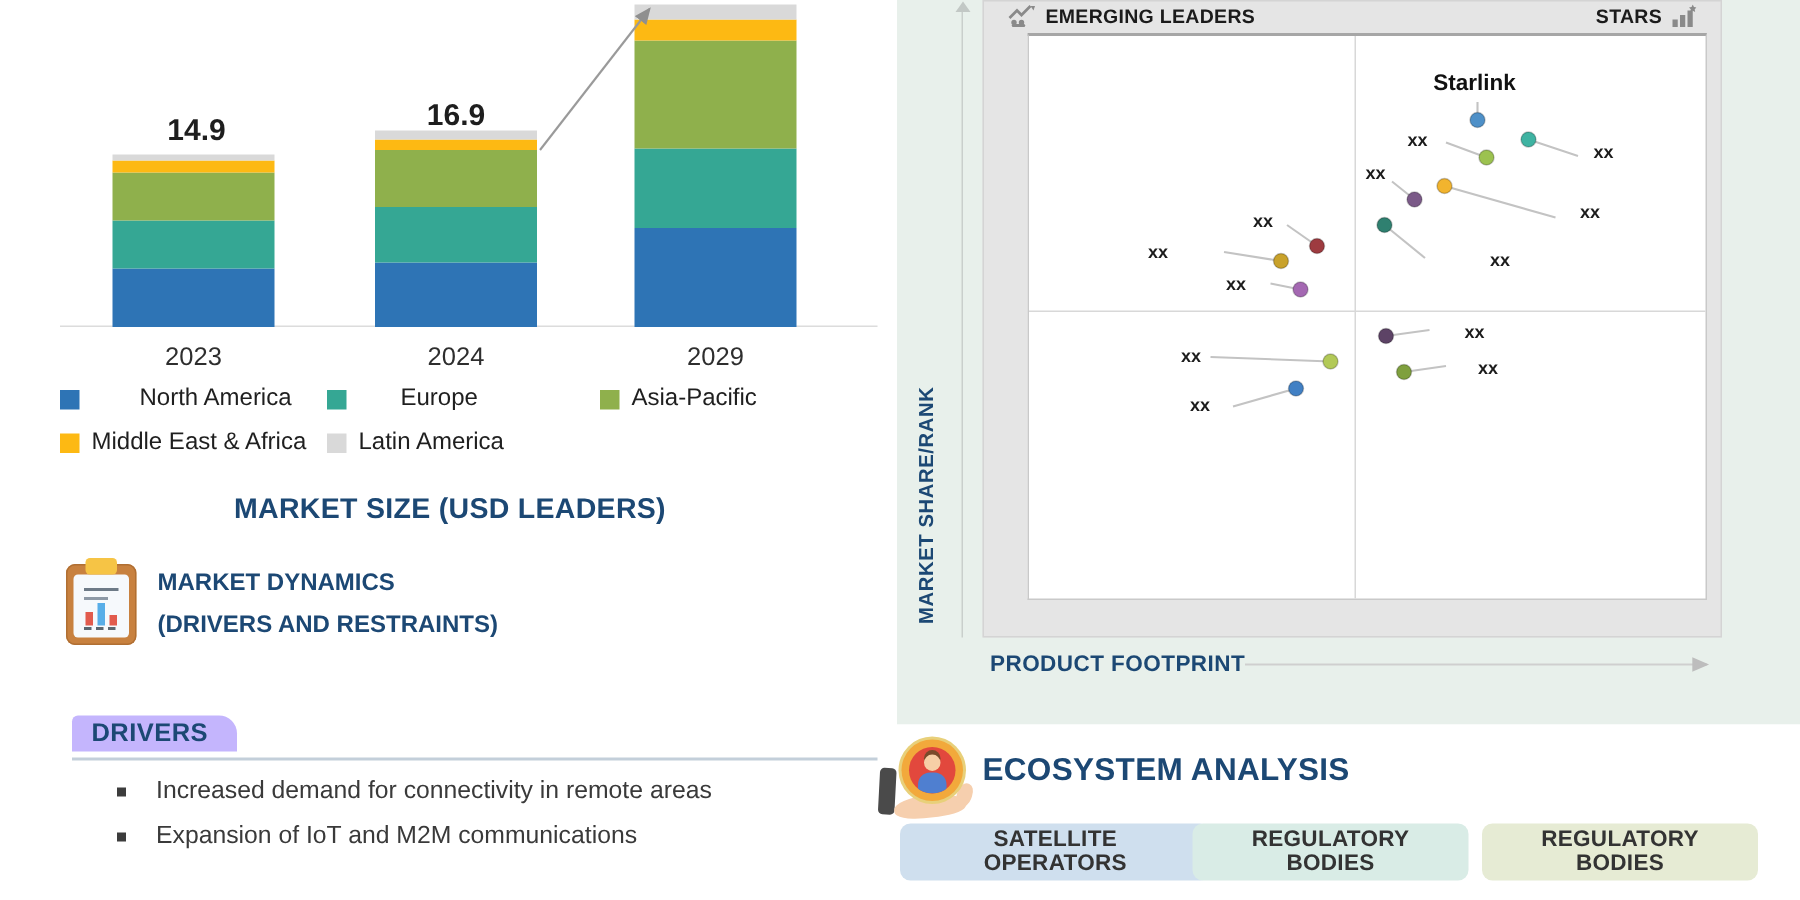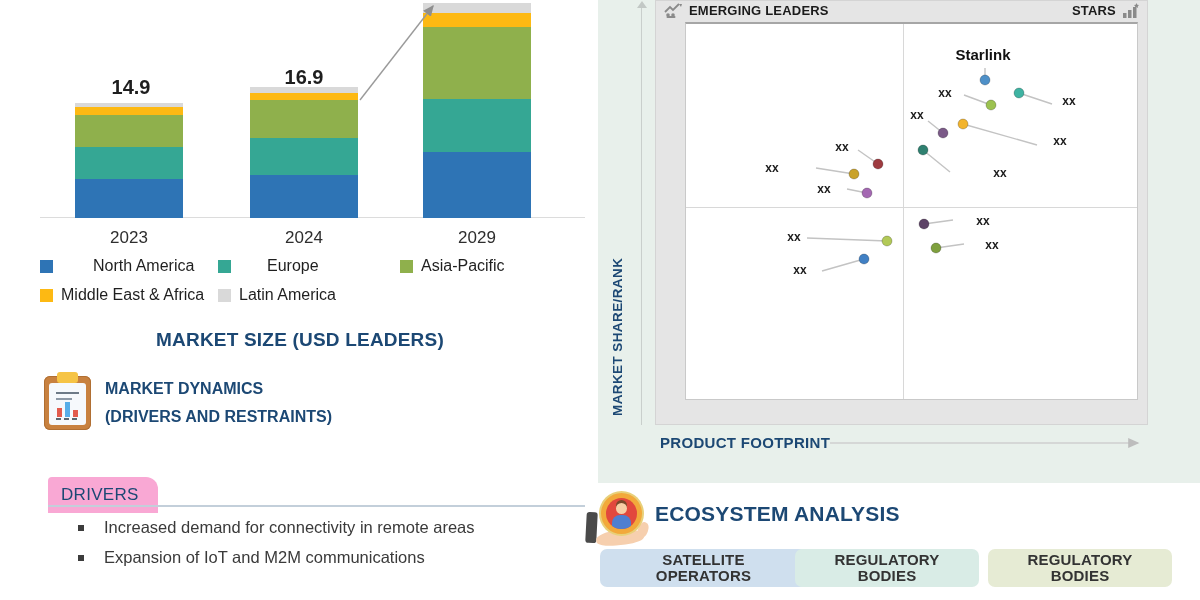--- a/index.html
+++ b/index.html
@@ -22,39 +22,39 @@
   .md-icon{position:absolute;left:44px;top:376px;width:47px;height:54px;background:#C8813F;
            border-radius:6px;box-shadow:inset 0 0 0 1px #b06f33;}
   .md-paper{position:absolute;left:5px;top:7px;right:5px;bottom:5px;background:#f6f9fc;border-radius:3px;}
   .md-clip{position:absolute;left:13px;top:-4px;width:21px;height:11px;background:#F6C445;border-radius:3px;}
   .md-line{position:absolute;left:9px;height:2px;background:#8d99a6;}
   .md-bar{position:absolute;bottom:8px;width:5px;}
   .md-dash{position:absolute;bottom:5px;height:2px;width:5px;background:#5b6770;}
   .md-title{position:absolute;left:105px;top:375px;font-size:16px;line-height:28px;font-weight:bold;color:#1C4874;}
 
   
-  .drivers-box{position:absolute;left:48px;top:477px;width:110px;height:36px;background:#f9a8d4;
+  .drivers-box{position:absolute;left:48px;top:477px;width:110px;height:24px;background:#c4b5fd;
                border-radius:4px 12px 0 0;display:flex;align-items:center;padding-left:13px;box-sizing:border-box;
-               font-size:17px;font-weight:normal;color:#1C4874;letter-spacing:.3px;}
+               font-size:17px;font-weight:bold;color:#1C4874;letter-spacing:.3px;}
   .drivers-underline{position:absolute;left:48px;top:505px;width:537px;height:2px;background:#C3CFDA;}
   .drivers-list{position:absolute;left:76px;top:518px;width:510px;}
   .drivers-list .li{position:relative;padding-left:28px;font-size:16.5px;color:#3a3a3a;margin-bottom:11px;line-height:19px;}
   .drivers-list .li::before{content:"";position:absolute;left:2px;top:7px;width:6px;height:6px;background:#3c3c3c;}
 
   
   .right-top{position:absolute;left:598px;top:0;width:602px;height:483px;background:#E8F0EB;}
   .right-bottom{position:absolute;left:598px;top:483px;width:602px;height:117px;background:#ffffff;}
   .yaxis-line{position:absolute;left:641px;top:3px;width:1px;height:422px;background:#c9cfcc;}
   .yaxis-head{position:absolute;left:637px;top:1px;width:0;height:0;
               border-left:5px solid transparent;border-right:5px solid transparent;border-bottom:7px solid #c2c8c5;}
   .yaxis-label{position:absolute;left:610px;top:252px;height:170px;writing-mode:vertical-rl;transform:rotate(180deg);
                font-size:13.5px;font-weight:bold;color:#1C4874;letter-spacing:.4px;text-align:center;}
   .qframe{position:absolute;left:655px;top:0;width:493px;height:425px;background:#E5E5E5;border:1px solid #d4d4d4;box-sizing:border-box;}
   .qheader{position:absolute;left:655px;top:0;width:493px;height:21px;display:flex;justify-content:space-between;
-           align-items:center;padding:0 9px;box-sizing:border-box;gap:12px;}
+           align-items:center;padding:0 17px;box-sizing:border-box;gap:12px;}
   .qcorner{display:flex;align-items:center;gap:6px;font-size:13px;font-weight:bold;color:#1b1b1b;letter-spacing:.2px;}
   .qfooter{position:absolute;left:655px;top:397px;width:493px;height:28px;display:flex;justify-content:space-between;
            align-items:center;padding:0 9px;box-sizing:border-box;font-weight:bold;}
   .qfooter .qcorner{color:#454545;}
   .qplot{position:absolute;left:685px;top:22px;width:451px;height:375px;background:#ffffff;
          border-top:2px solid #a6a6a6;border-left:1px solid #c9c9c9;border-right:1px solid #c9c9c9;border-bottom:1px solid #c9c9c9;}
   .qdiv-v{position:absolute;left:217px;top:0;width:1px;height:100%;background:#d8d8d8;}
   .qdiv-h{position:absolute;left:0;top:183px;width:100%;height:1px;background:#d8d8d8;}
   .xaxis-label{position:absolute;left:660px;top:434px;font-size:15px;font-weight:bold;color:#1C4874;letter-spacing:.3px;}
   .gicon{color:#8a8a8a;}

